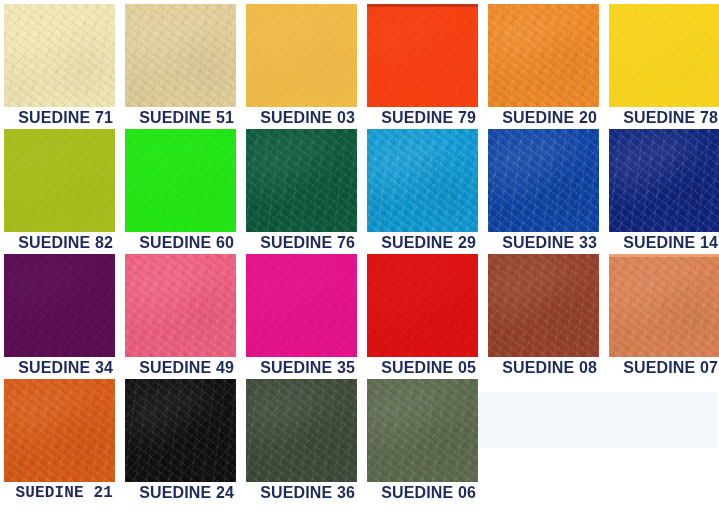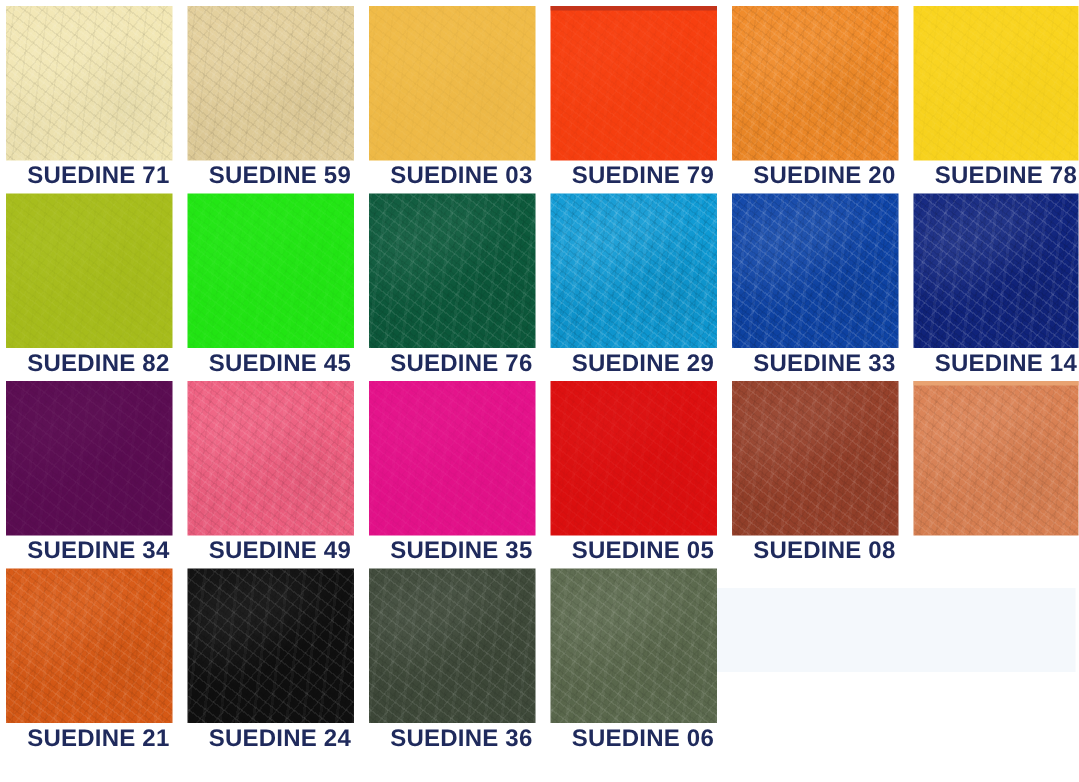--- a/index.html
+++ b/index.html
@@ -126,21 +126,21 @@
       <div class="swatch-cell">
         <div class="swatch-chip" style="background-color: rgb(242, 231, 180);">
           <div class="texture" style="opacity: 0.55;"></div>
         </div>
         <div class="swatch-label" style="color: rgb(31, 42, 92);">SUEDINE 71</div>
       </div>
       <div class="swatch-cell">
         <div class="swatch-chip" style="background-color: rgb(227, 207, 155);">
           <div class="texture" style="opacity: 0.55;"></div>
         </div>
-        <div class="swatch-label" style="color: rgb(31, 42, 92);">SUEDINE 59</div>
+        <div class="swatch-label" style="color: rgb(31, 42, 92);">SUEDINE 51</div>
       </div>
       <div class="swatch-cell">
         <div class="swatch-chip" style="background-color: rgb(240, 187, 71);">
           <div class="texture" style="opacity: 0.18;"></div>
         </div>
         <div class="swatch-label" style="color: rgb(31, 42, 92);">SUEDINE 03</div>
       </div>
       <div class="swatch-cell">
         <div class="swatch-chip" style="background-color: rgb(247, 63, 16);">
           <div class="texture" style="opacity: 0.18;"></div>
@@ -163,21 +163,21 @@
       <div class="swatch-cell">
         <div class="swatch-chip" style="background-color: rgb(167, 189, 28);">
           <div class="texture" style="opacity: 0.18;"></div>
         </div>
         <div class="swatch-label" style="color: rgb(31, 42, 92);">SUEDINE 82</div>
       </div>
       <div class="swatch-cell">
         <div class="swatch-chip" style="background-color: rgb(34, 230, 20);">
           <div class="texture" style="opacity: 0.18;"></div>
         </div>
-        <div class="swatch-label" style="color: rgb(31, 42, 92);">SUEDINE 45</div>
+        <div class="swatch-label" style="color: rgb(31, 42, 92);">SUEDINE 60</div>
       </div>
       <div class="swatch-cell">
         <div class="swatch-chip" style="background-color: rgb(13, 90, 60);">
           <div class="texture" style="opacity: 0.55;"></div>
         </div>
         <div class="swatch-label" style="color: rgb(31, 42, 92);">SUEDINE 76</div>
       </div>
       <div class="swatch-cell">
         <div class="swatch-chip" style="background-color: rgb(15, 154, 212);">
           <div class="texture" style="opacity: 0.75;"></div>
@@ -224,26 +224,27 @@
         <div class="swatch-chip" style="background-color: rgb(150, 65, 43);">
           <div class="texture" style="opacity: 0.55;"></div>
         </div>
         <div class="swatch-label" style="color: rgb(31, 42, 92);">SUEDINE 08</div>
       </div>
       <div class="swatch-cell">
         <div class="swatch-chip" style="background-color: rgb(218, 129, 83);">
           <div class="texture" style="opacity: 0.55;"></div>
           <div class="top-edge" style="background-color: rgb(232, 162, 113);"></div>
         </div>
+        <div class="swatch-label" style="color: rgb(31, 42, 92);">SUEDINE 07</div>
       </div>
       <div class="swatch-cell">
         <div class="swatch-chip" style="background-color: rgb(216, 90, 22);">
           <div class="texture" style="opacity: 0.55;"></div>
         </div>
-        <div class="swatch-label" style="color: rgb(31, 42, 92);">SUEDINE 21</div>
+        <div class="swatch-label" style="color: rgb(31, 42, 92); font-family: Liberation Mono, monospace;">SUEDINE 21</div>
       </div>
       <div class="swatch-cell">
         <div class="swatch-chip" style="background-color: rgb(16, 16, 16);">
           <div class="texture" style="opacity: 0.55;"></div>
         </div>
         <div class="swatch-label" style="color: rgb(31, 42, 92);">SUEDINE 24</div>
       </div>
       <div class="swatch-cell">
         <div class="swatch-chip" style="background-color: rgb(63, 74, 58);">
           <div class="texture" style="opacity: 0.55;"></div>

